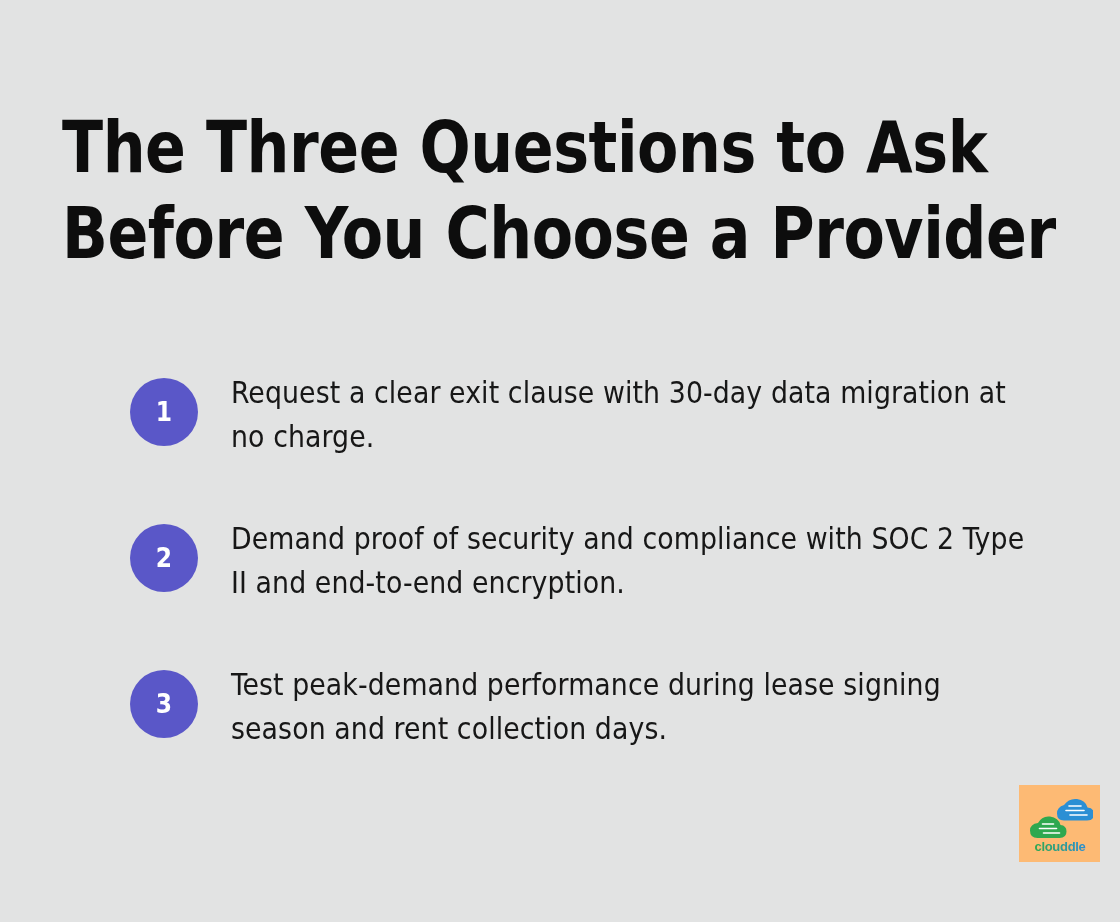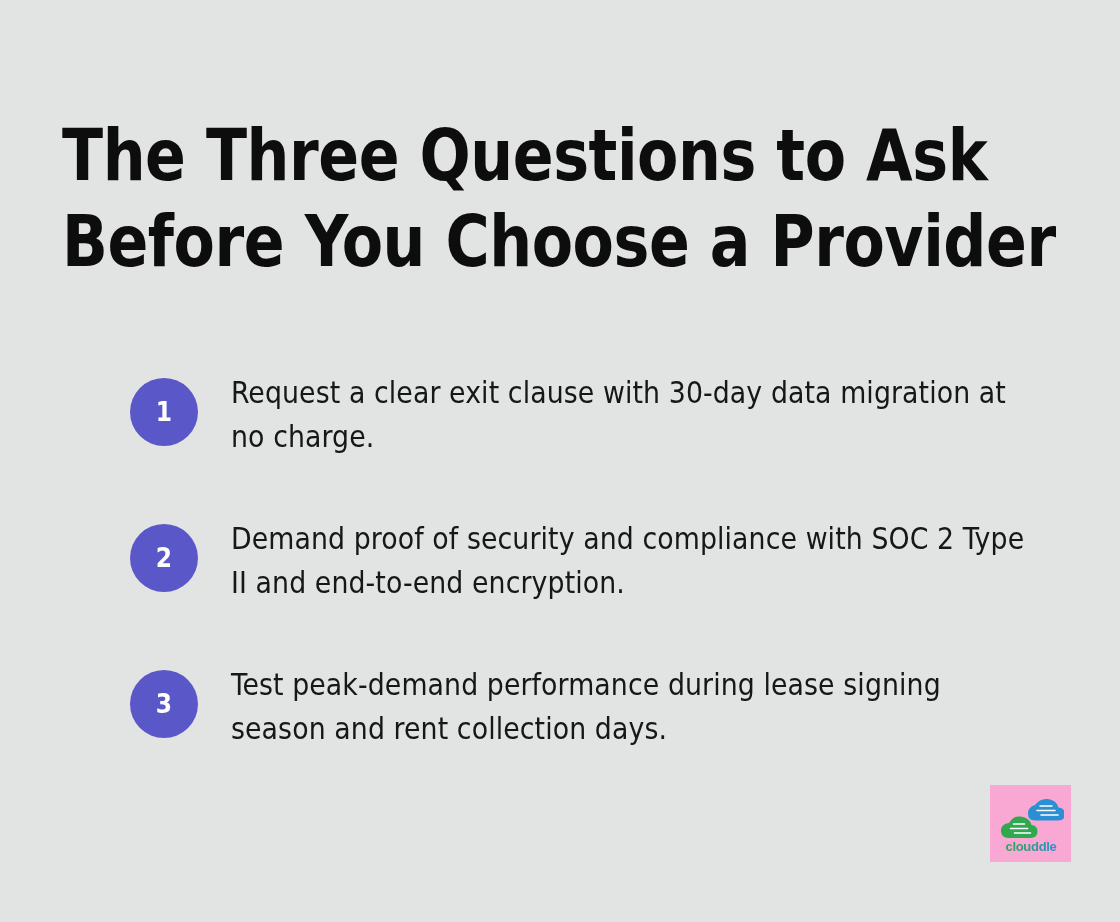--- a/index.html
+++ b/index.html
@@ -18,21 +18,21 @@
   .slide {
     position: absolute;
     inset: 0;
     background: #e2e3e3;
   }
 
   
   .title-block {
     position: absolute;
     left: 62px;
-    top: 112px;
+    top: 104px;
     width: 990px;
   }
   .title-line {
     font-family: "Liberation Sans Narrow", "DejaVu Sans Condensed", "Liberation Sans", sans-serif;
     font-weight: 700;
     font-size: 72px;
     line-height: 86px;
     letter-spacing: -0.5px;
     color: #0d0d0d;
     white-space: nowrap;
@@ -78,25 +78,25 @@
     line-height: 44px;
     color: #171717;
     transform: scaleX(0.96);
     transform-origin: left top;
     letter-spacing: 0.1px;
   }
 
   
   .logo-card {
     position: absolute;
-    left: 990px;
+    left: 1019px;
     top: 785px;
     width: 81px;
     height: 77px;
-    background: #f9a8d4;
+    background: #fdba74;
     display: flex;
     align-items: center;
     justify-content: center;
   }
   .logo-inner {
     width: 66px;
     height: 60px;
     display: block;
   }
 </style>

